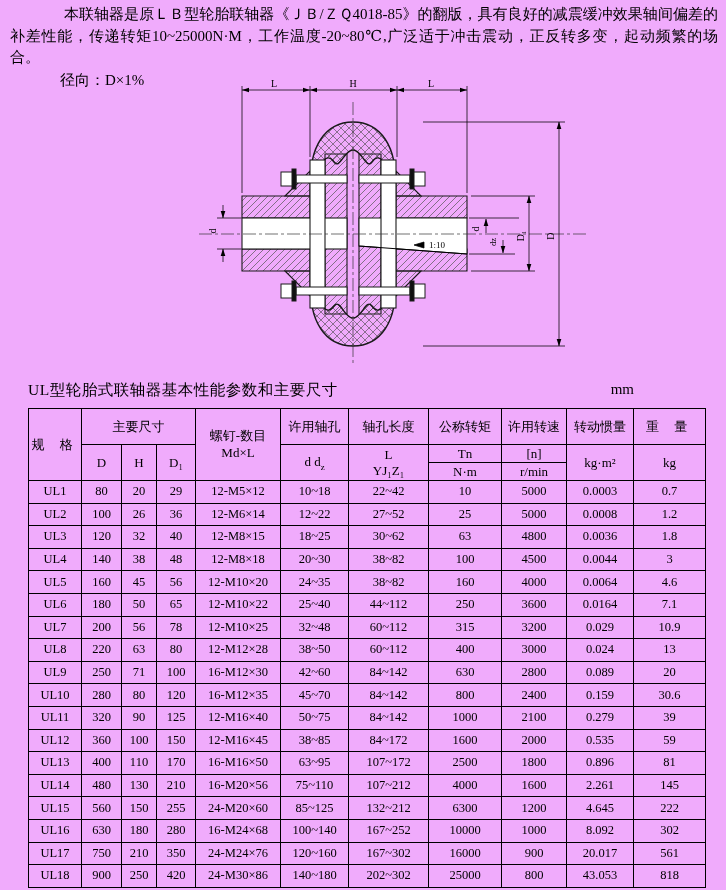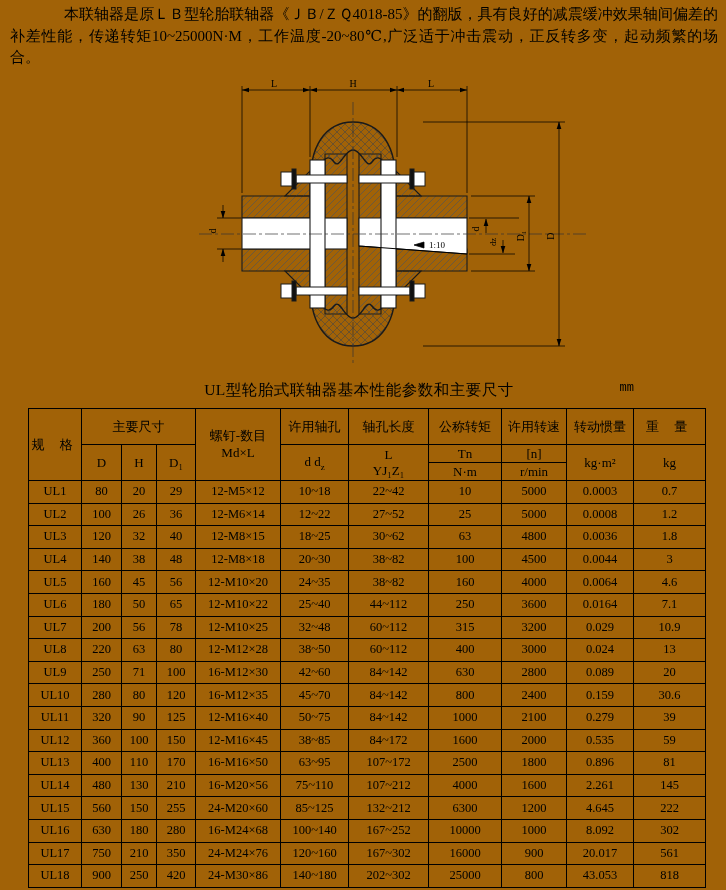--- a/index.html
+++ b/index.html
@@ -1,42 +1,42 @@
 <!DOCTYPE html>
 <html><head>
 <meta charset="utf-8">
 <style>
   html,body{margin:0;padding:0;}
   body{background:#888;}
   .page{
     position:relative;
     width:726px;height:890px;
     margin:0 auto;
-    background:#a16207;
+    background:#f0abfc;
     font-family:"Liberation Serif","DejaVu Serif",serif;
     color:#000;
     overflow:hidden;
   }
   
   .intro{
     position:absolute;left:10px;top:4px;width:708px;
     font-size:15px;line-height:21.5px;
   }
   .intro .para{ text-indent:54px; text-align:justify; margin:0;}
   .intro .ln{ margin:0 0 0 50px; line-height:22.5px;}
   
   .drawing-wrap{position:absolute;left:185px;top:76px;width:420px;height:294px;}
   svg text{font-family:"Liberation Serif","DejaVu Serif",serif;}
   
   .tbl-title-row{
     position:absolute;left:28px;top:380px;width:678px;height:22px;
     font-size:15.5px;
   }
-  .tbl-title{position:absolute;left:0;right:16px;text-align:center;letter-spacing:0.5px;}
-  .tbl-unit{position:absolute;right:72px;top:1px;font-size:12px;font-family:Liberation Mono, monospace;}
+  .tbl-title{position:absolute;left:0;right:16px;text-align:left;letter-spacing:0.5px;}
+  .tbl-unit{position:absolute;right:72px;top:1px;font-size:15px;font-family:Liberation Serif, serif;}
   
   .spec-table{
     position:absolute;left:28px;top:408px;
     border-collapse:collapse;table-layout:fixed;
     width:678px;
   }
   .spec-table th,.spec-table td{
     border:1px solid #000;
     text-align:center;vertical-align:middle;
     font-weight:normal;padding:0;
@@ -53,20 +53,21 @@
   .wide{letter-spacing:6px;font-family:Liberation Serif, serif;}
   sub{font-size:9px;}
 </style>
 </head>
 <body>
 
 <div class="page">
 
   <div class="intro">
     <p class="para">本联轴器是原ＬＢ型轮胎联轴器《ＪＢ/ＺＱ4018-85》的翻版，具有良好的减震缓冲效果轴间偏差的补差性能，传递转矩10~25000N·M，工作温度-20~80℃,广泛适于冲击震动，正反转多变，起动频繁的场合。</p>
+    <div class="ln">径向：D×1%</div>
   </div>
 
   <div class="drawing-wrap">
   <svg width="420" height="294" viewBox="0 0 420 294">
     <defs>
       <pattern id="h1" width="7" height="7" patternUnits="userSpaceOnUse">
         <path d="M-1,8 L8,-1" stroke="#555" stroke-width="0.7" fill="none"></path>
       </pattern>
       <pattern id="h2" width="8" height="8" patternUnits="userSpaceOnUse">
         <path d="M-1,9 L9,-1 M-1,-1 L9,9" stroke="#444" stroke-width="0.6" fill="none"></path>

